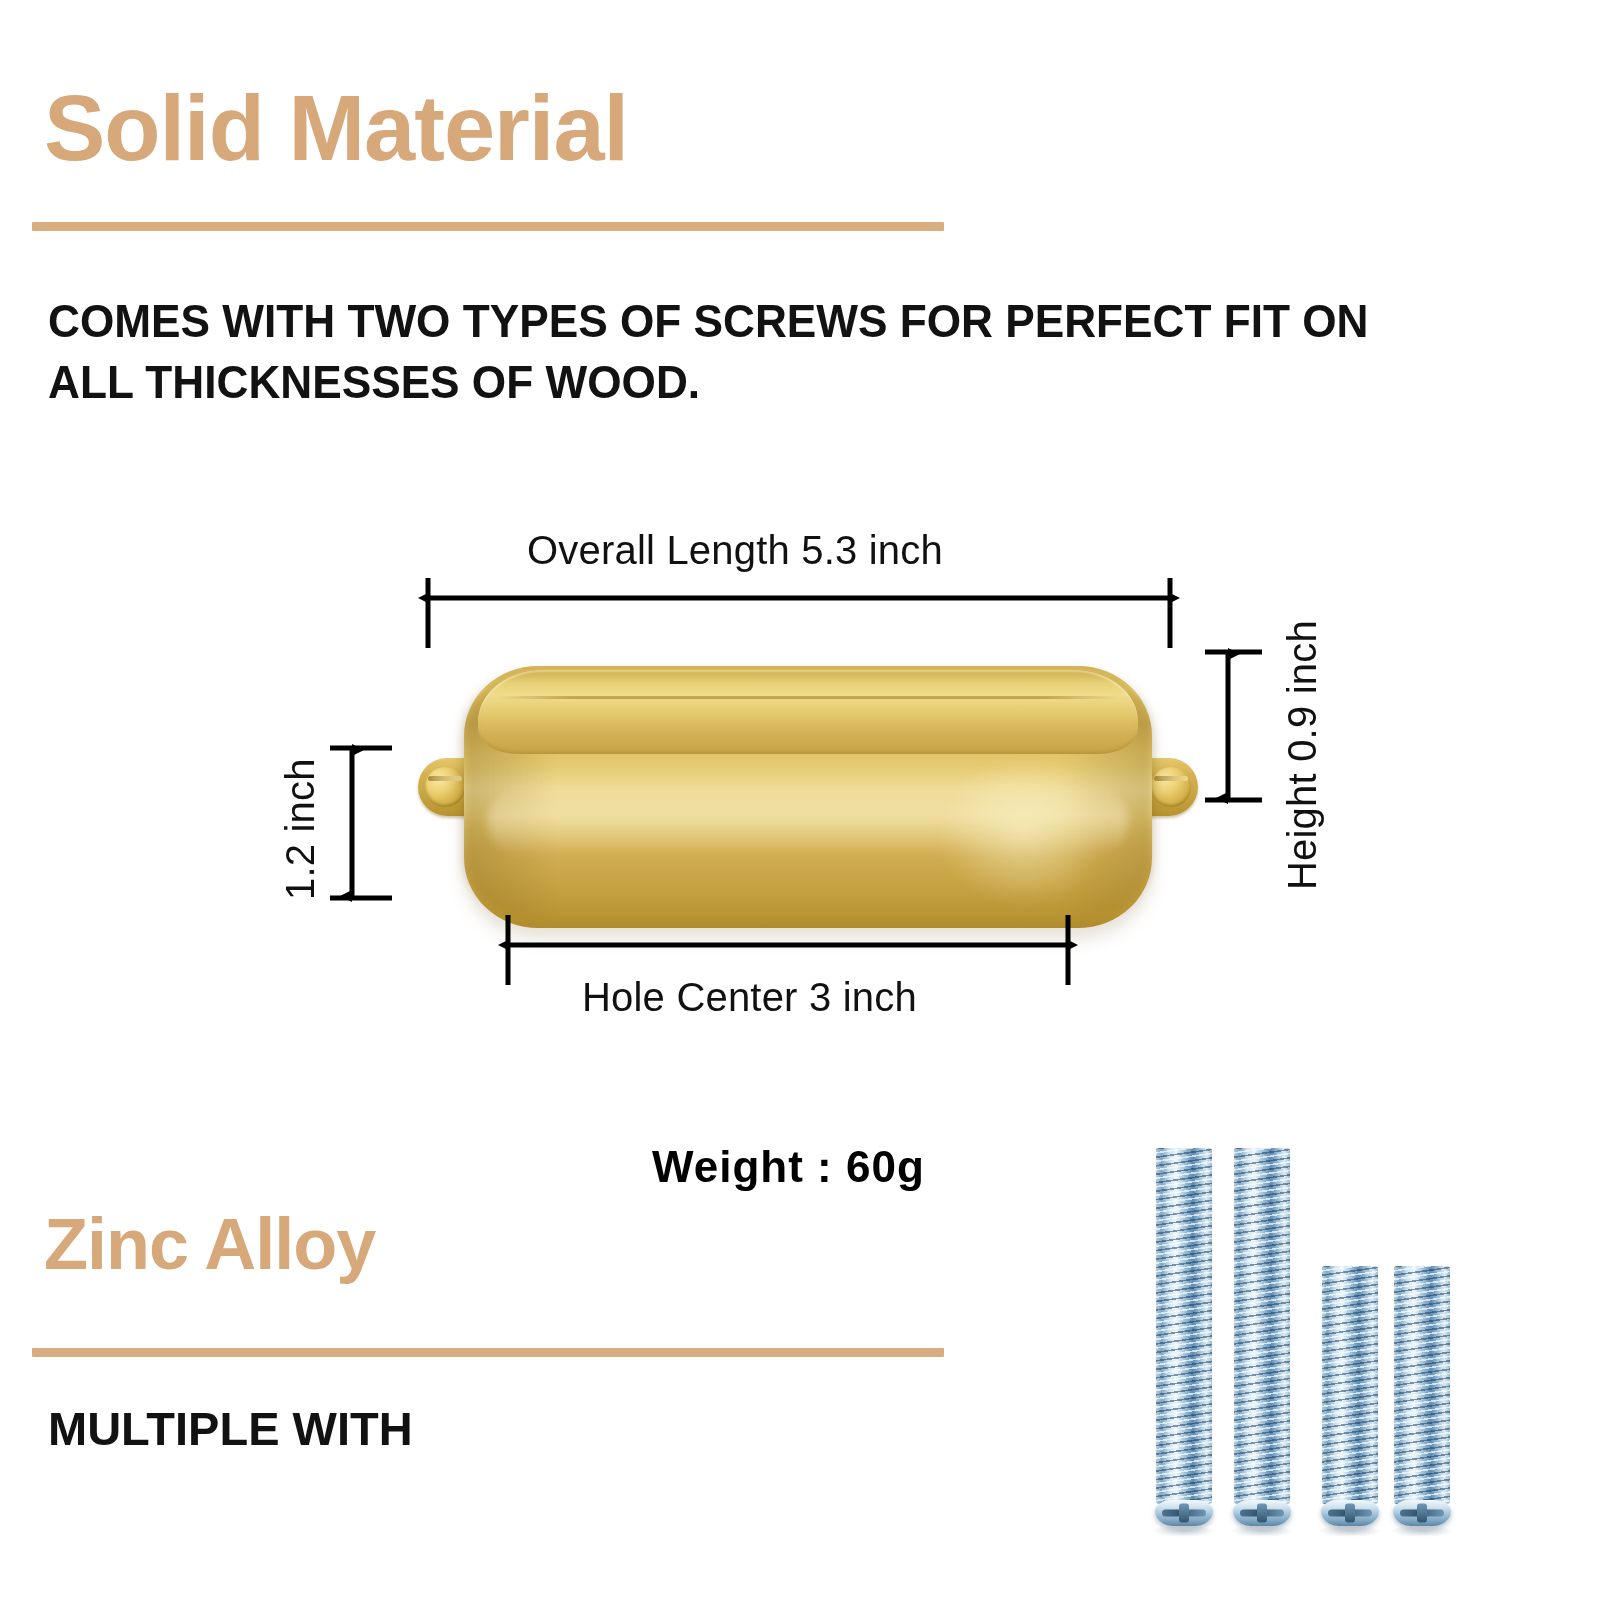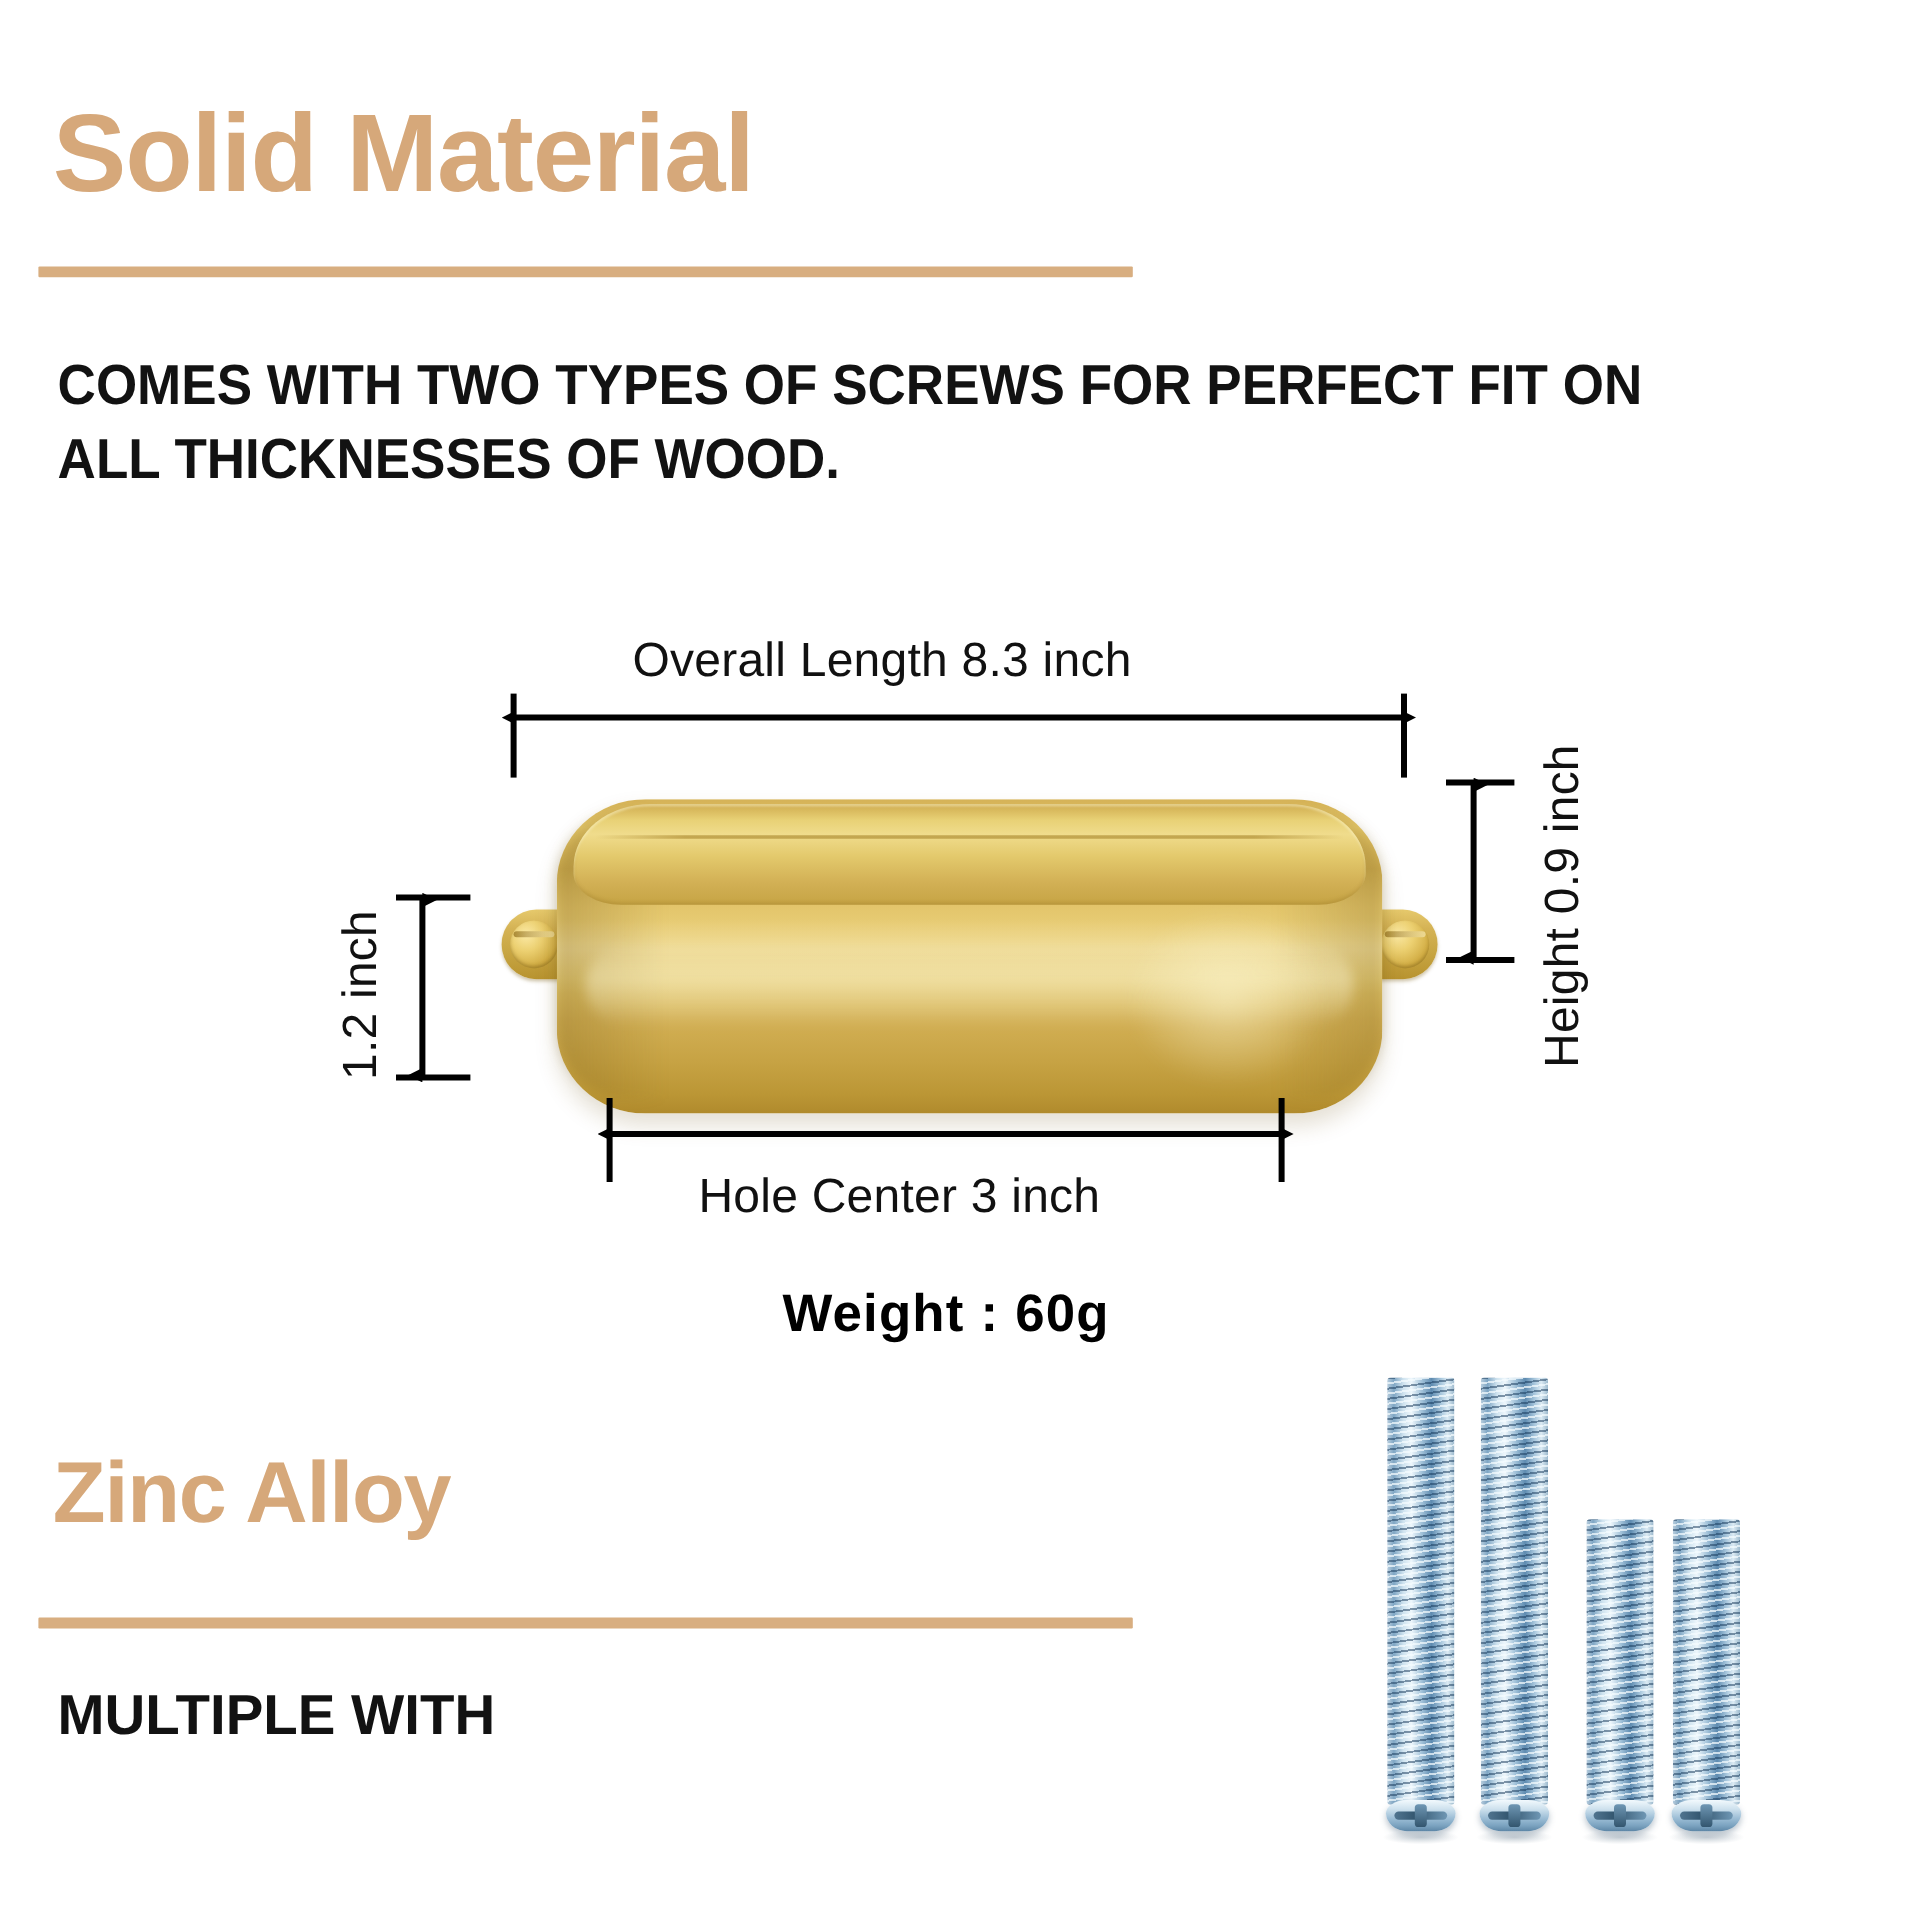--- a/index.html
+++ b/index.html
@@ -196,29 +196,29 @@
 
     <line x1="330" y1="748" x2="392" y2="748" stroke="#000" stroke-width="5"></line>
     <line x1="330" y1="898" x2="392" y2="898" stroke="#000" stroke-width="5"></line>
     <line x1="352" y1="750" x2="352" y2="896" stroke="#000" stroke-width="5" marker-start="url(#arrU)" marker-end="url(#arrD)"></line>
 
     <line x1="1205" y1="652" x2="1262" y2="652" stroke="#000" stroke-width="5"></line>
     <line x1="1205" y1="800" x2="1262" y2="800" stroke="#000" stroke-width="5"></line>
     <line x1="1228" y1="654" x2="1228" y2="798" stroke="#000" stroke-width="5" marker-start="url(#arrU)" marker-end="url(#arrD)"></line>
   </svg>
 
-  <div class="dimlabel" style="left:527px;top:528px;">Overall Length 8.3 inch</div>
+  <div class="dimlabel" style="left:527px;top:528px;">Overall Length 5.3 inch</div>
 
   <div class="dimlabel" style="left:582px;top:975px;">Hole Center 3 inch</div>
 
   <div class="dimlabel vert" style="left:278px;top:900px;transform:rotate(-90deg);">1.2 inch</div>
 
   <div class="dimlabel vert" style="left:1280px;top:890px;transform:rotate(-90deg);">Height 0.9 inch</div>
 
-  <div class="weight" style="left:652px;top:1070px;">Weight : 60g</div>
+  <div class="weight" style="left:652px;top:1142px;">Weight : 60g</div>
 
   <div class="hdg" id="hdg-bottom">Zinc Alloy</div>
   <div class="rule" id="rule-bottom"></div>
   <div class="sub" id="sub-bottom">MULTIPLE WITH</div>
 
   <div class="screw" style="left:1156px;top:1148px;width:56px;height:382px;">
     <div class="shank" style="height:356px;"></div>
     <div class="head" style="top:352px;">
       <div class="drive"></div>
       <div class="drive2"></div>

